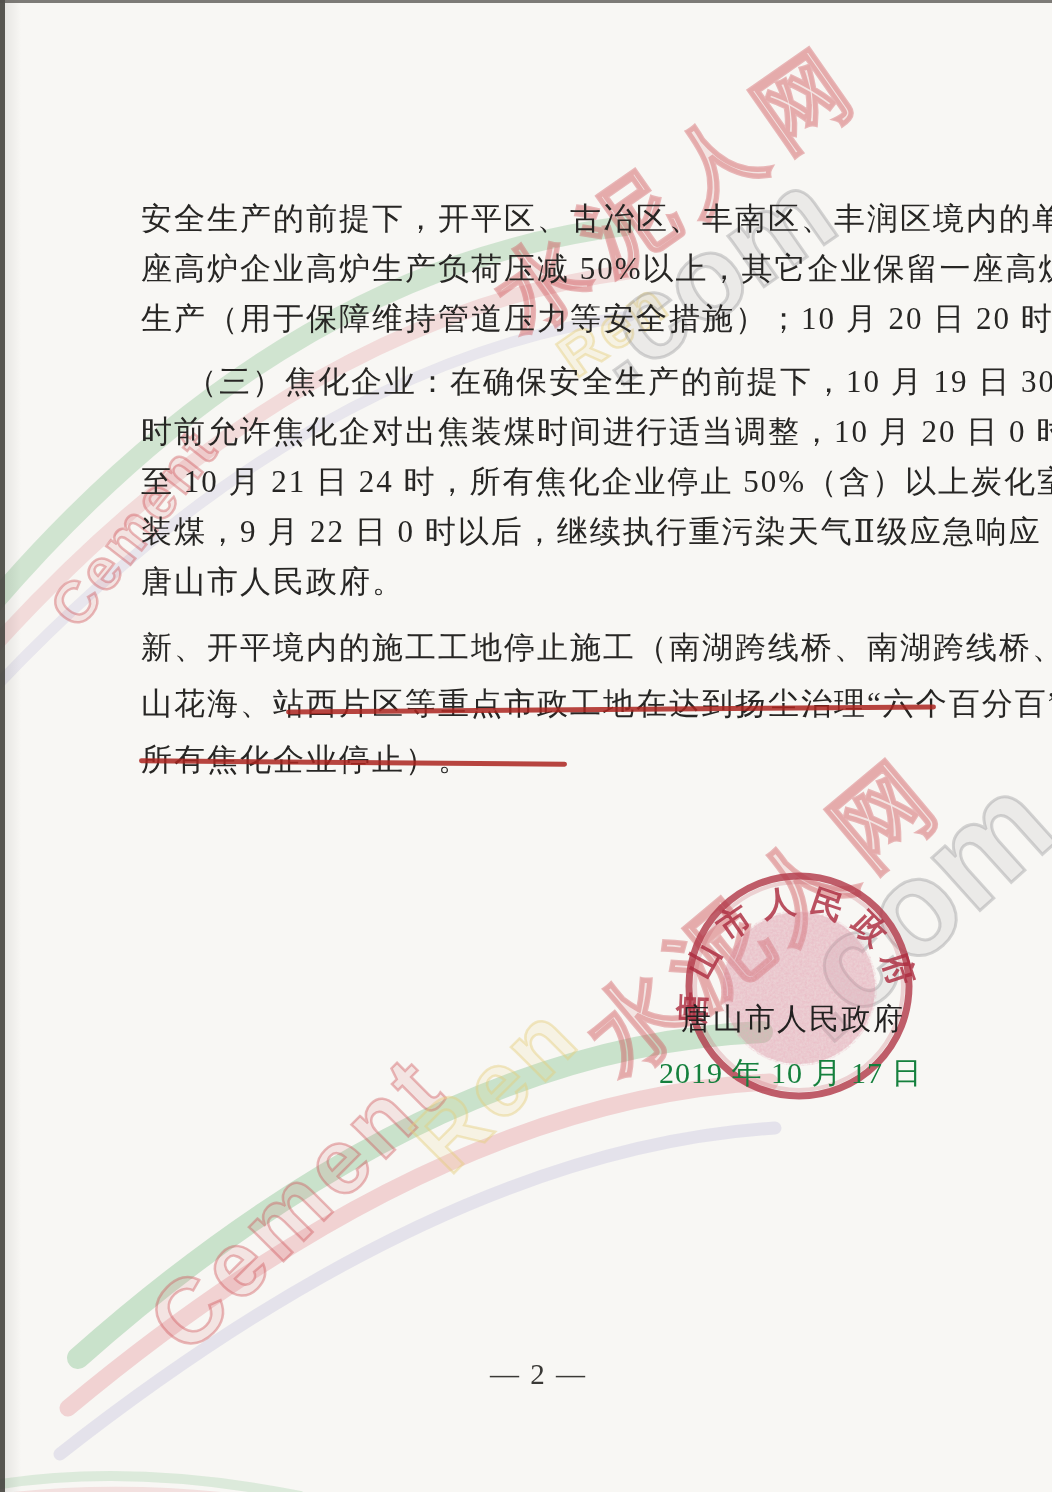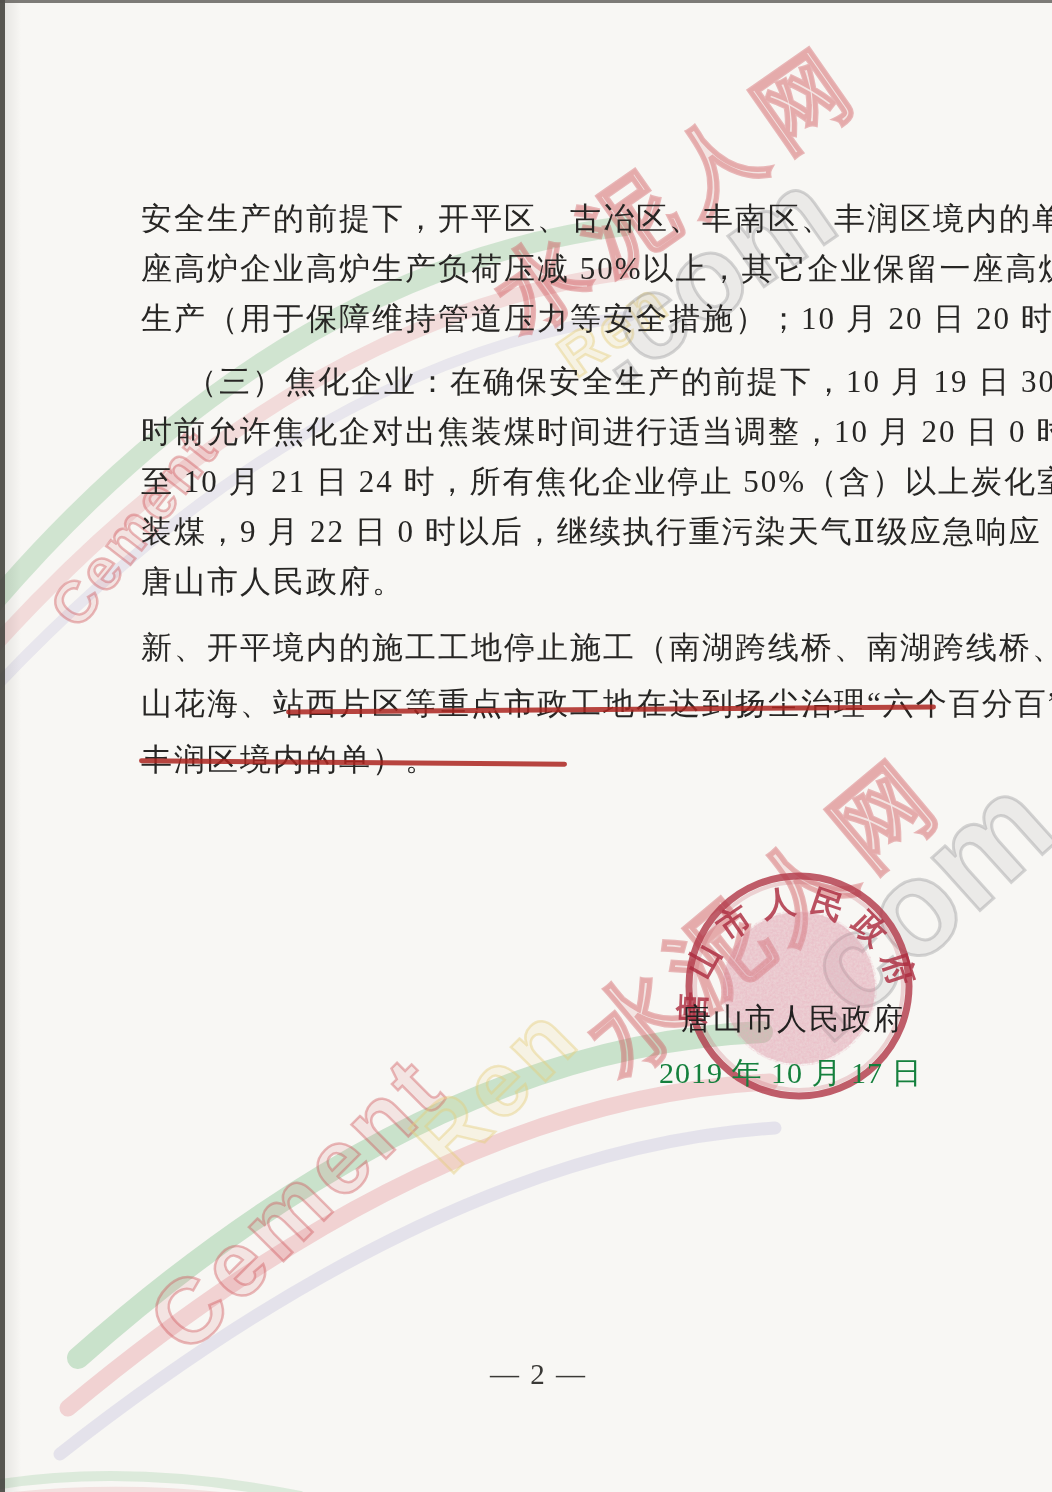--- a/index.html
+++ b/index.html
@@ -111,21 +111,21 @@
     <p class="para">
       <span class="line first-indent" style="display:block">（三）焦化企业：在确保安全生产的前提下，10 月 19 日 30</span>
       <span class="line" style="display:block">时前允许焦化企对出焦装煤时间进行适当调整，10 月 20 日 0 时</span>
       <span class="line" style="display:block">至 10 月 21 日 24 时，所有焦化企业停止 50%（含）以上炭化室</span>
       <span class="line" style="display:block">装煤，9 月 22 日 0 时以后，继续执行重污染天气Ⅱ级应急响应</span>
       <span class="line" style="display:block">唐山市人民政府。</span>
     </p>
     <p class="loose">
       <span class="line" style="display:block">新、开平境内的施工工地停止施工（南湖跨线桥、南湖跨线桥、唐</span>
       <span class="line" style="display:block">山花海、站西片区等重点市政工地在达到扬尘治理“六个百分百”</span>
-      <span class="line" style="display:block">丰润区境内的单）。</span>
+      <span class="line" style="display:block">所有焦化企业停止）。</span>
     </p>
   </div>
 
   <div class="red-line u1"></div>
   <div class="red-line u2"></div>
 
   <div class="signature">唐山市人民政府</div>
   <div class="date-line">2019 年 10 月 17 日</div>
 
   <div class="footer">— 2 —</div>

